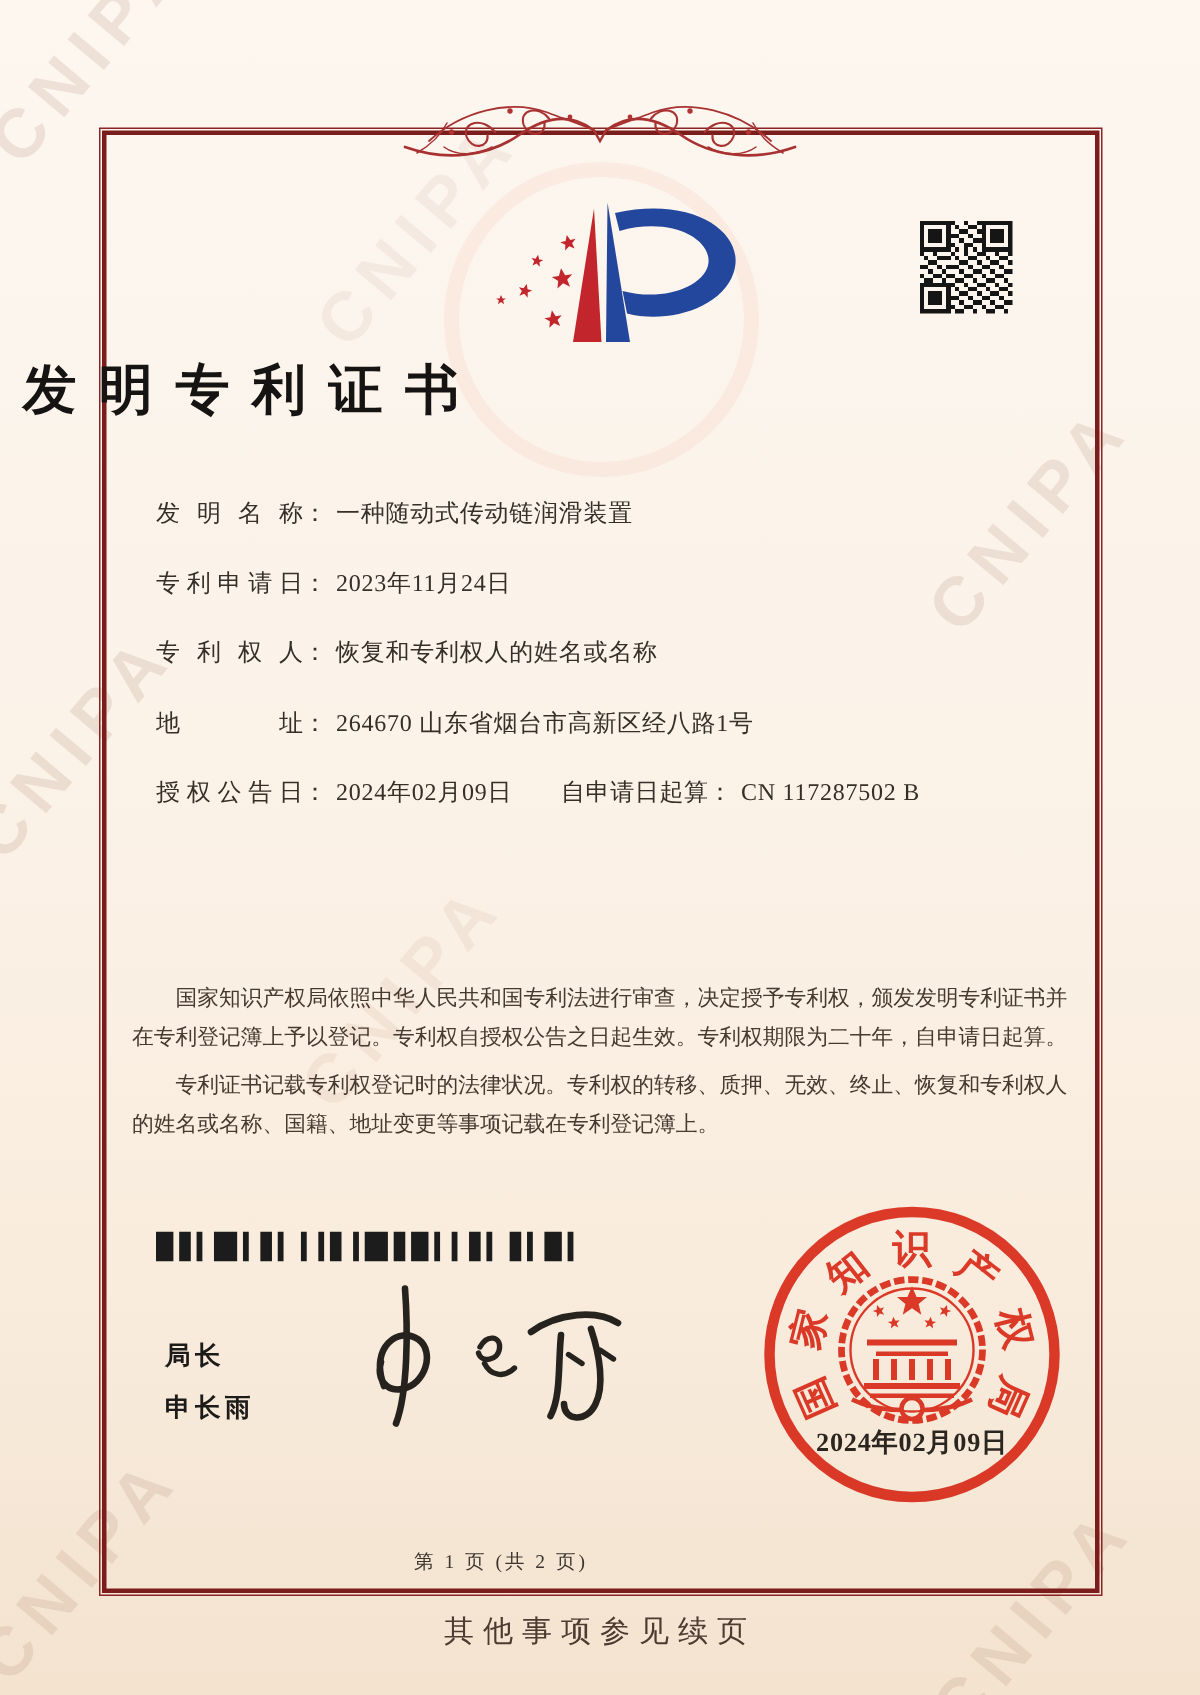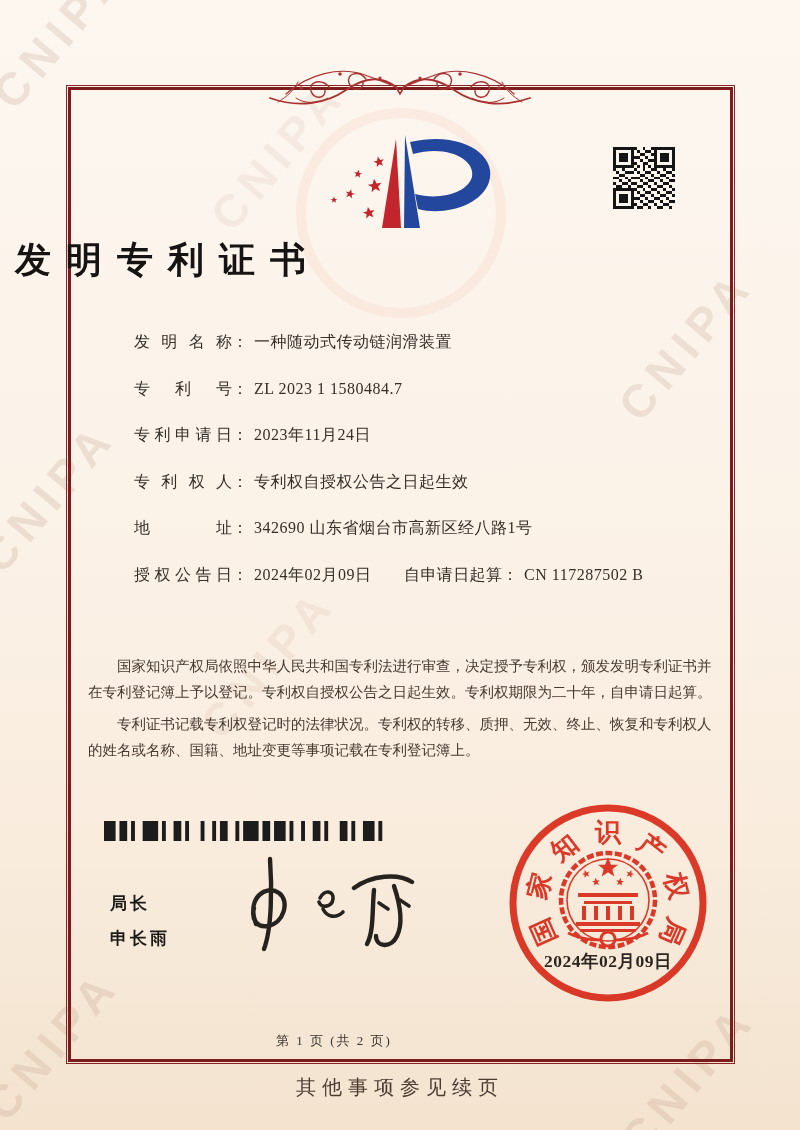--- a/index.html
+++ b/index.html
@@ -23,21 +23,21 @@
   
   .cert-no{position:absolute;left:104px;top:130px;font-size:17px;letter-spacing:2px;color:#2e2a26;}
   .logo{position:absolute;left:328px;top:130px;width:176px;height:106px;}
   .qr{position:absolute;left:613px;top:147px;width:62px;height:62px;}
   .title{position:absolute;left:0;top:236px;width:800px;text-align:left;
       font-size:36px;font-weight:bold;letter-spacing:15px;color:#161412;text-indent:15px;}
   
   .fields{position:absolute;left:104px;top:332px;width:580px;}
   .frow{position:relative;height:46.5px;font-size:16px;color:#352f28;}
   .flabel{display:inline-block;width:98px;text-align:justify;text-align-last:justify;
-      -moz-text-align-last:justify;text-justify:inter-character;vertical-align:top;margin-left:30px;}
+      -moz-text-align-last:justify;text-justify:inter-character;vertical-align:top;}
   .fcolon{display:inline-block;margin-right:6px;}
   .fvalue{letter-spacing:0.5px;}
   .fpair2{position:absolute;left:270px;top:0;}
   
   .body-text{position:absolute;left:88px;top:654px;width:626px;font-size:14.5px;
       line-height:25.5px;color:#46392f;}
   .body-text p{margin:0 0 7px 0;text-indent:2em;}
   
   .barcode{position:absolute;left:104px;top:821px;width:286px;height:20px;}
   .barcode svg{width:100%;height:100%;}
@@ -337,30 +337,27 @@
         <rect x="19" y="20" width="1" height="1" fill="#151515"></rect>
       </svg></div>
 
   <div class="title">发明专利证书</div>
 
   <div class="fields">
     <div class="frow">
       <span class="flabel">发明名称</span><span class="fcolon">：</span><span class="fvalue">一种随动式传动链润滑装置</span>
     </div>
     <div class="frow">
-      <span class="flabel">专利号</span><span class="fcolon">：</span><span class="fvalue">ZL 2023 1 1580484.7</span>
-    </div>
-    <div class="frow">
       <span class="flabel">专利申请日</span><span class="fcolon">：</span><span class="fvalue">2023年11月24日</span>
     </div>
     <div class="frow">
-      <span class="flabel">专利权人</span><span class="fcolon">：</span><span class="fvalue">专利权自授权公告之日起生效</span>
+      <span class="flabel">专利权人</span><span class="fcolon">：</span><span class="fvalue">恢复和专利权人的姓名或名称</span>
     </div>
     <div class="frow">
-      <span class="flabel">地址</span><span class="fcolon">：</span><span class="fvalue">342690 山东省烟台市高新区经八路1号</span>
+      <span class="flabel">地址</span><span class="fcolon">：</span><span class="fvalue">264670 山东省烟台市高新区经八路1号</span>
     </div>
     <div class="frow">
       <span class="flabel">授权公告日</span><span class="fcolon">：</span><span class="fvalue">2024年02月09日</span>
       <span class="fpair2">
         <span class="flabel">自申请日起算</span><span class="fcolon">：</span><span class="fvalue">CN 117287502 B</span>
       </span>
     </div>
   </div>
 
   <div class="body-text">

